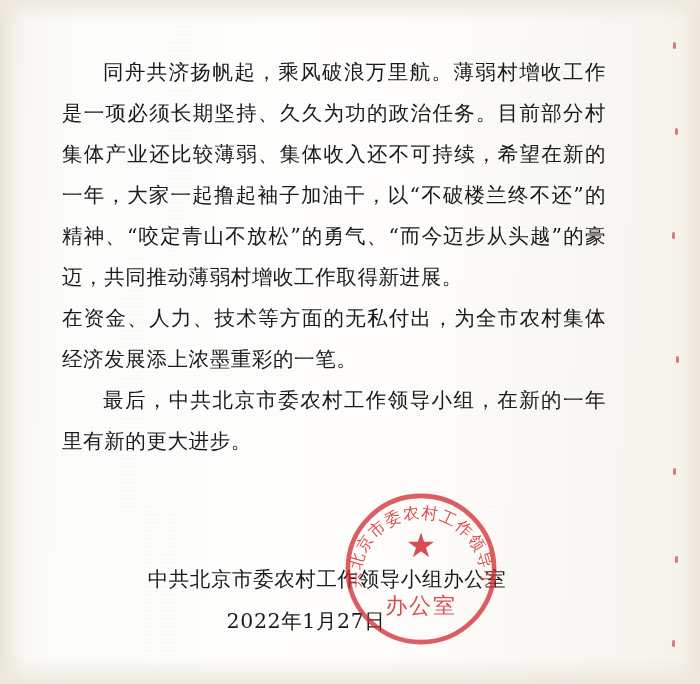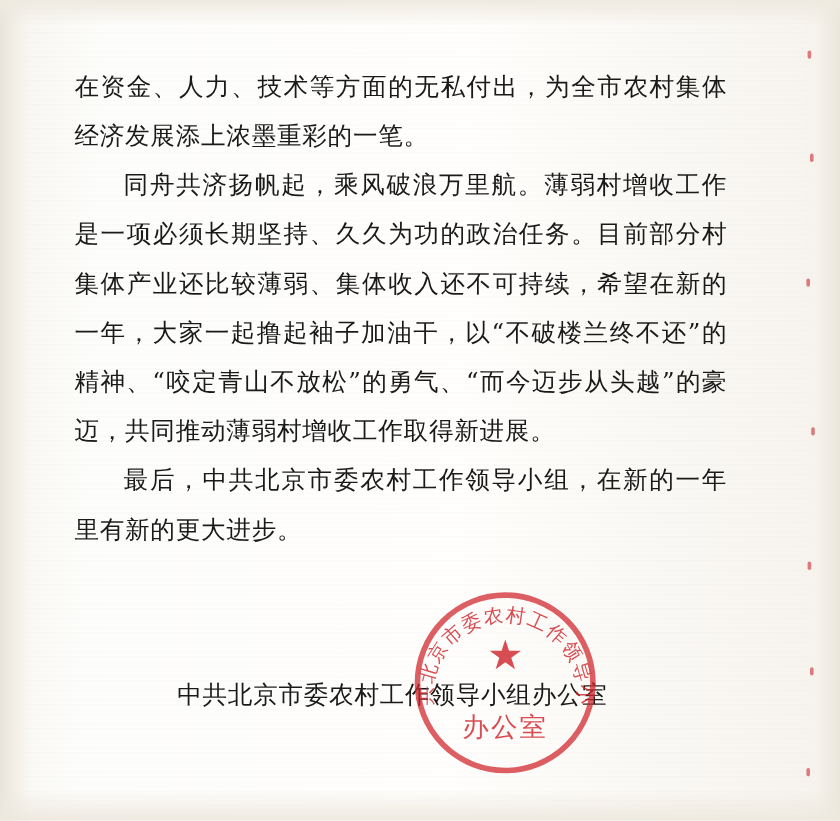--- a/index.html
+++ b/index.html
@@ -143,27 +143,28 @@
 
   <div class="margin-dot" style="right:24px; top:42px;"></div>
   <div class="margin-dot" style="right:22px; top:128px;"></div>
   <div class="margin-dot" style="right:25px; top:232px;"></div>
   <div class="margin-dot" style="right:21px; top:356px;"></div>
   <div class="margin-dot" style="right:24px; top:468px;"></div>
   <div class="margin-dot" style="right:22px; top:556px;"></div>
   <div class="margin-dot" style="right:25px; top:640px;"></div>
 
   <div class="body-text">
+    <p class="para indent">同舟共济扬帆起，乘风破浪万里航。薄弱村增收工作是一项必须长期坚持、久久为功的政治任务。目前部分村集体产业还比较薄弱、集体收入还不可持续，希望在新的一年，大家一起撸起袖子加油干，以“不破楼兰终不还”的精神、“咬定青山不放松”的勇气、“而今迈步从头越”的豪迈，共同推动薄弱村增收工作取得新进展。</p>
     <p class="para">在资金、人力、技术等方面的无私付出，为全市农村集体经济发展添上浓墨重彩的一笔。</p>
-    <p class="para indent">同舟共济扬帆起，乘风破浪万里航。薄弱村增收工作是一项必须长期坚持、久久为功的政治任务。目前部分村集体产业还比较薄弱、集体收入还不可持续，希望在新的一年，大家一起撸起袖子加油干，以“不破楼兰终不还”的精神、“咬定青山不放松”的勇气、“而今迈步从头越”的豪迈，共同推动薄弱村增收工作取得新进展。</p>
     <p class="para indent">最后，中共北京市委农村工作领导小组，在新的一年里有新的更大进步。</p>
   </div>
 
   <div class="sig-block">
     <span class="sig-line">中共北京市委农村工作领导小组办公室</span>
+    <span class="sig-date">2022年1月27日</span>
   </div>
 
   <div class="seal">
     <svg viewBox="0 0 200 200" xmlns="http://www.w3.org/2000/svg">
       <defs>
         <path id="sealArc" d="M 100,100 m -74,0 a 74,74 0 1,1 148,0" fill="none"></path>
         <path id="sealArcText" d="M 28,112 A 72,72 0 1 1 172,112" fill="none"></path>
       </defs>
       <circle cx="100" cy="100" r="86" fill="none" stroke="#d0272d" stroke-width="5.5" opacity="0.9"></circle>
       <text font-family="'DejaVu Serif', serif" font-size="19" fill="#d0272d" letter-spacing="1.5">

